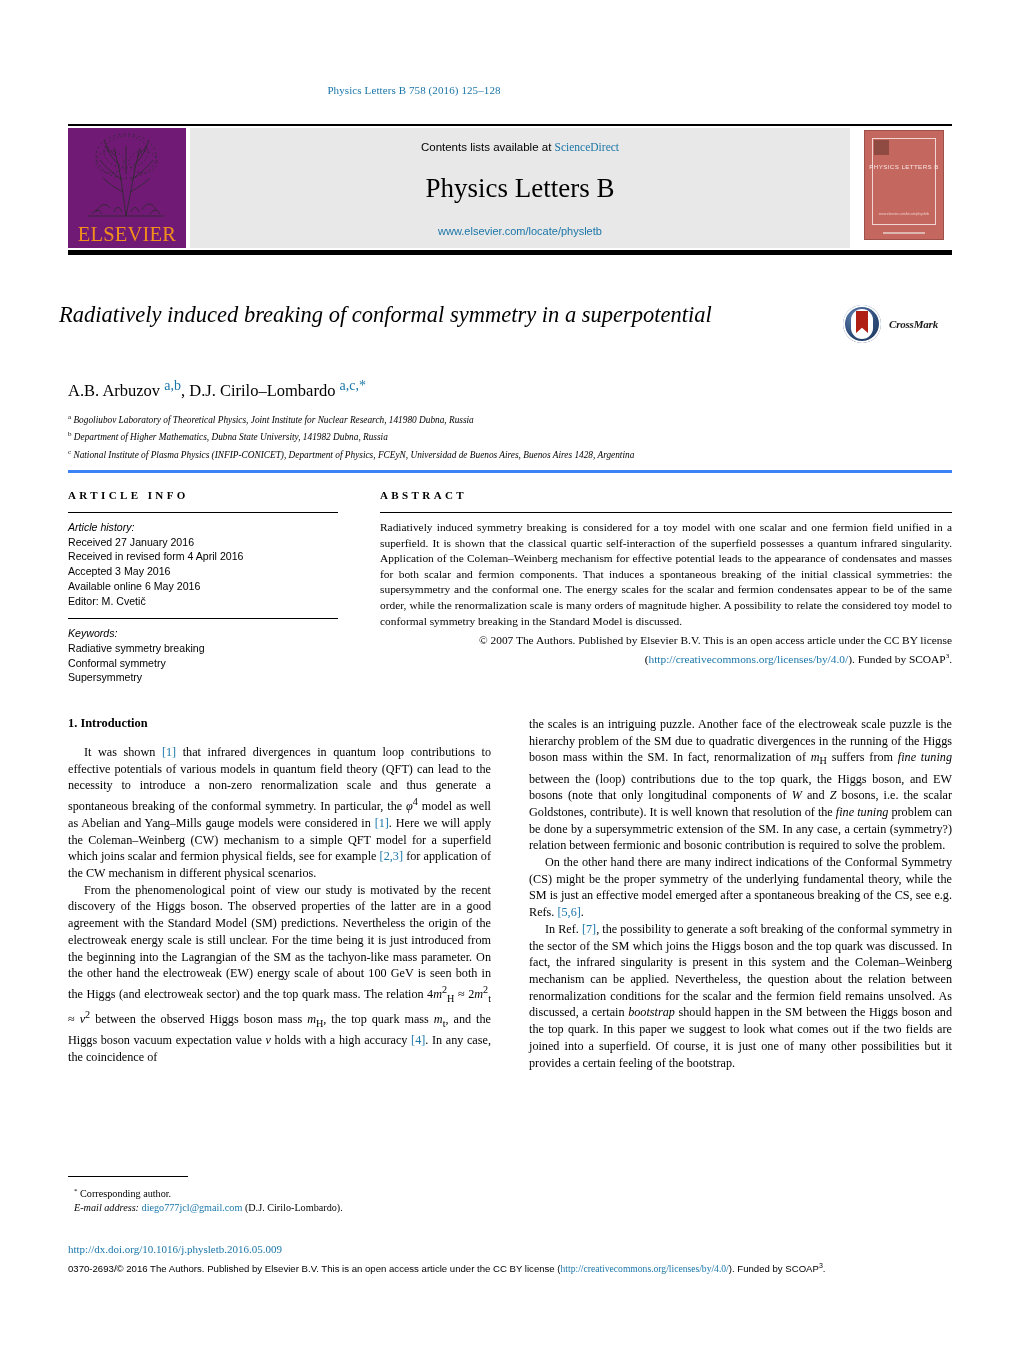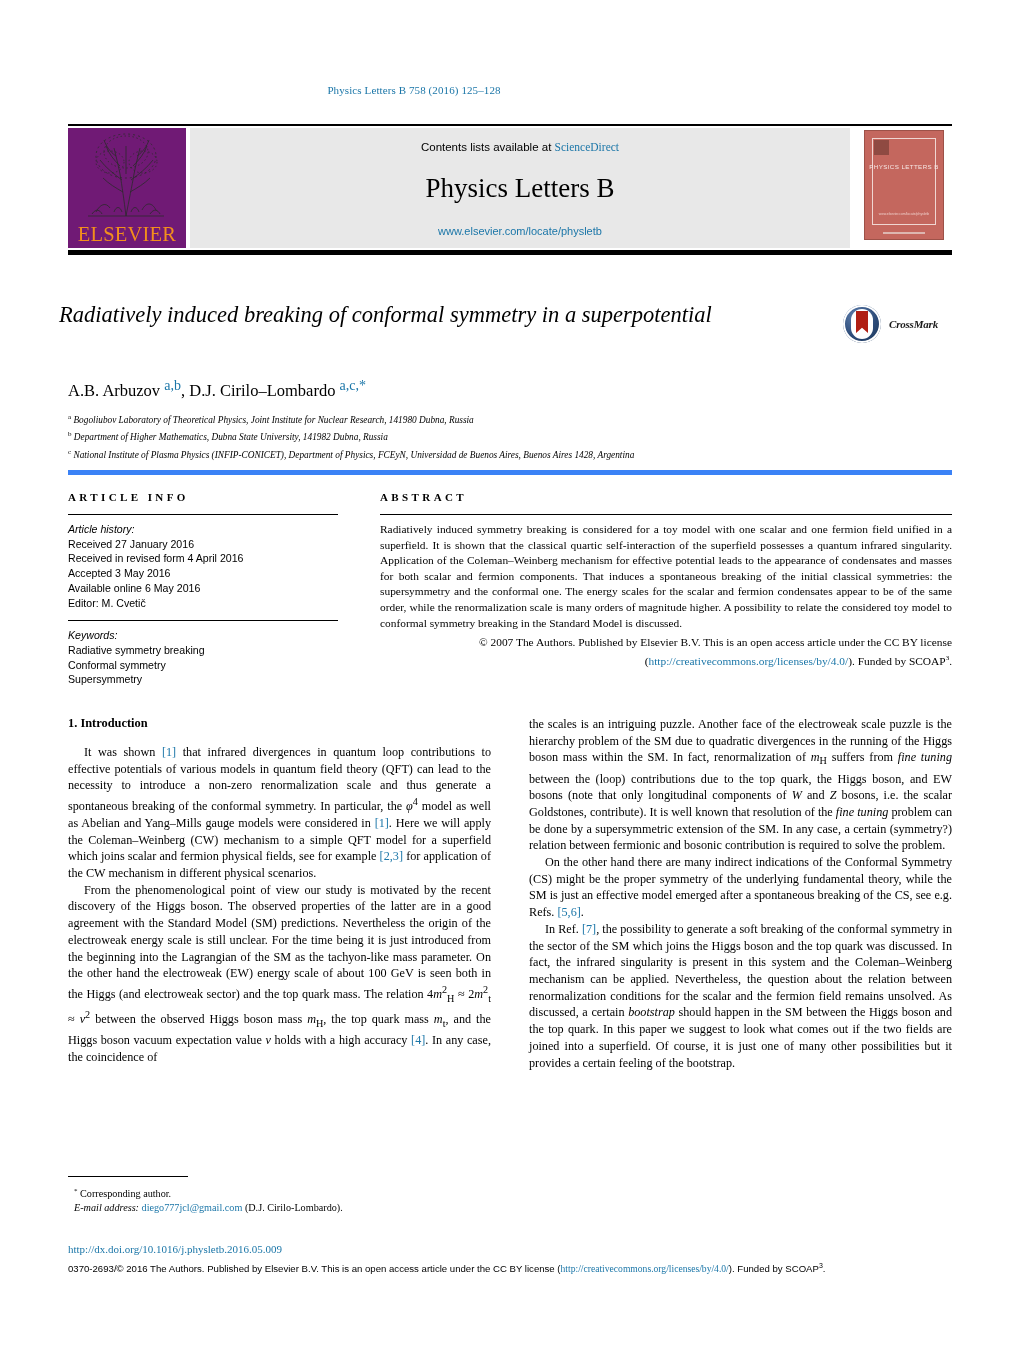--- a/index.html
+++ b/index.html
@@ -248,21 +248,21 @@
     font-size: 7px;
     vertical-align: super;
   }
 
   
   .band {
     position: absolute;
     left: 68px;
     top: 470px;
     width: 884px;
-    border-top: 5px solid #3b82f6;
+    border-top: 3px solid #3b82f6;
     padding-top: 16px;
     display: flex;
     flex-direction: row;
   }
   .col-info {
     width: 270px;
     flex: 0 0 270px;
     padding-right: 20px;
   }
   .col-abstract {

